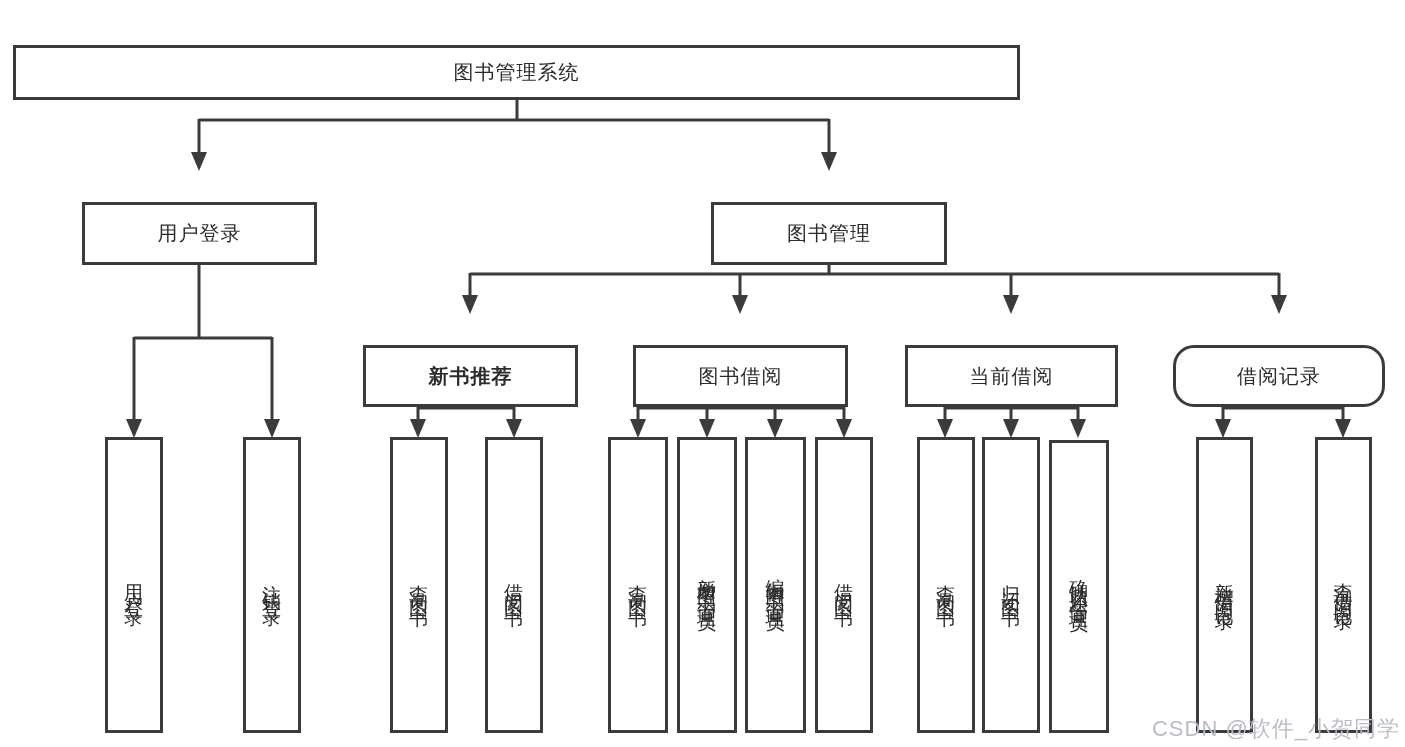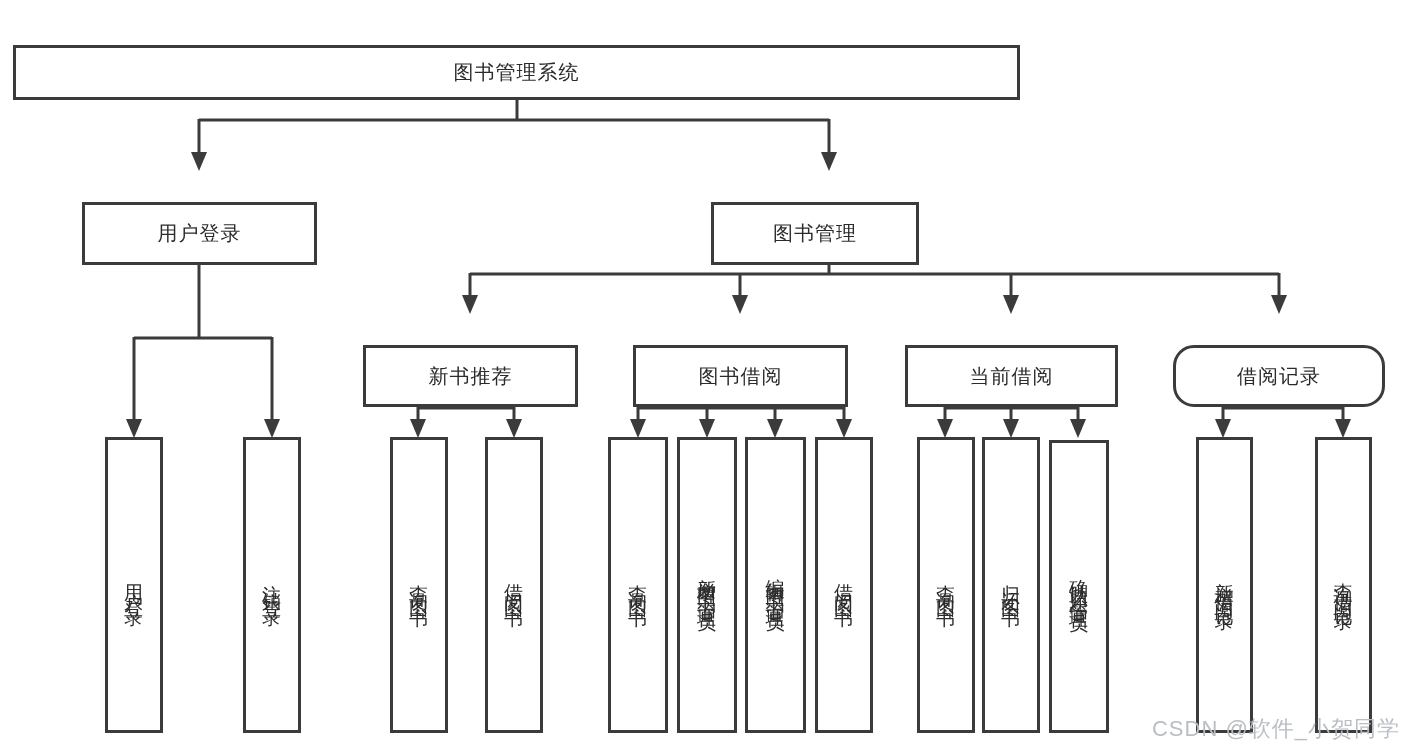--- a/index.html
+++ b/index.html
@@ -129,25 +129,25 @@
     </g>
   </svg>
 
   <div class="node h root" style="left:13px; top:13px; width:1007px; height:55px;">
     <span>图书管理系统</span>
   </div>
 
   <div class="node h" style="left:82px; top:170px; width:235px; height:63px;">
     <span>用户登录</span>
   </div>
-  <div class="node h" style="left:711px; top:170px; width:208px; height:63px;">
+  <div class="node h" style="left:711px; top:170px; width:236px; height:63px;">
     <span>图书管理</span>
   </div>
 
-  <div class="node h" style="left:363px; top:313px; width:215px; height:62px;">
+  <div class="node h" style="left:363px; top:313px; width:215px; height:62px;font-weight:bold;">
     <span>新书推荐</span>
   </div>
   <div class="node h" style="left:633px; top:313px; width:215px; height:62px;">
     <span>图书借阅</span>
   </div>
   <div class="node h" style="left:905px; top:313px; width:213px; height:62px;">
     <span>当前借阅</span>
   </div>
   <div class="node h" style="left:1173px; top:313px; width:212px; height:62px;border-radius:21px;">
     <span>借阅记录</span>

